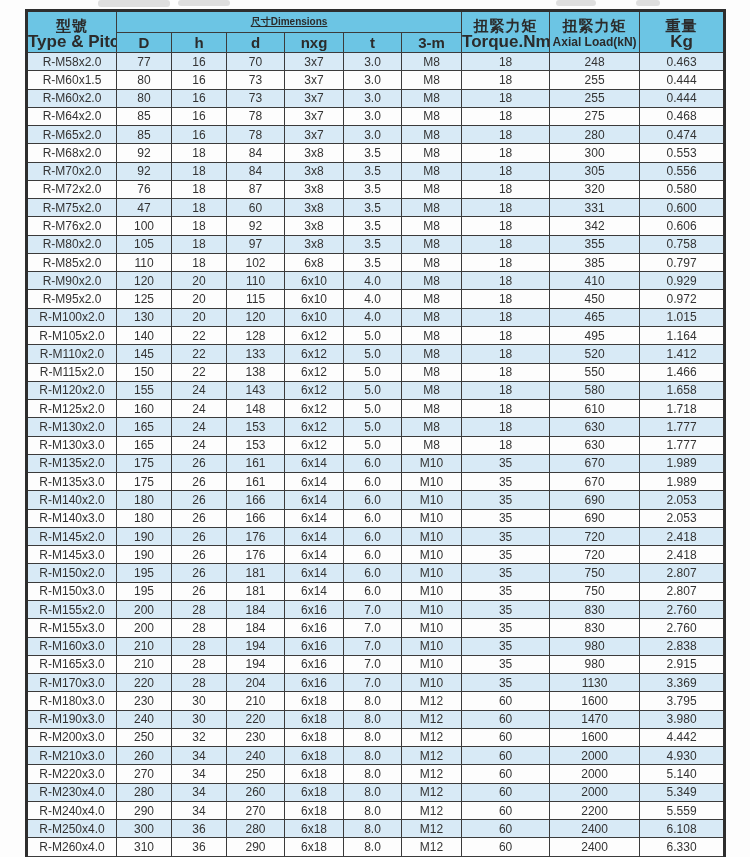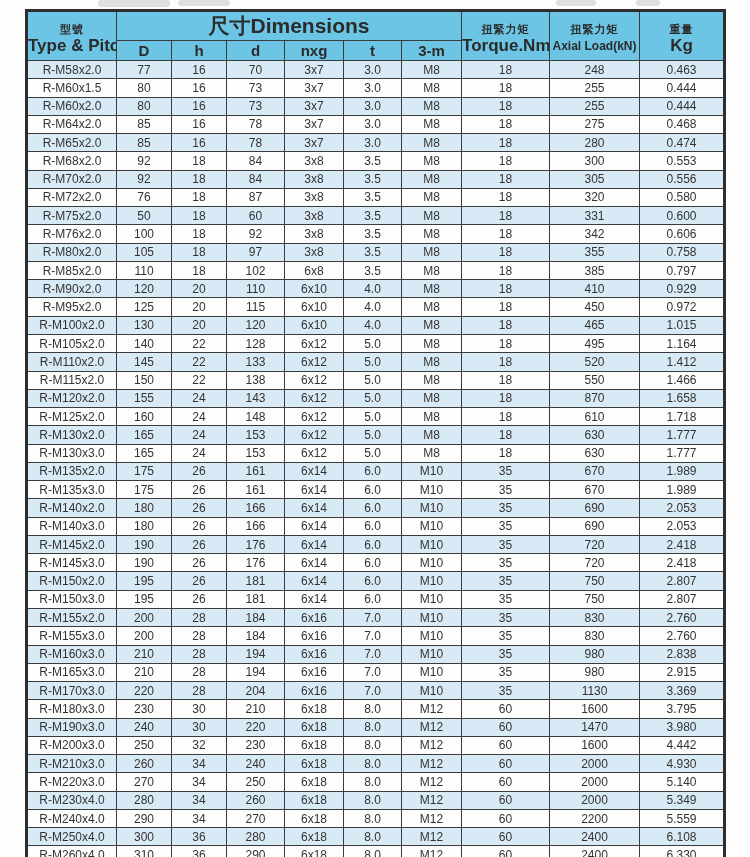--- a/index.html
+++ b/index.html
@@ -42,24 +42,24 @@
     text-align: center;
     vertical-align: middle;
     overflow: hidden;
     white-space: nowrap;
   }
   .spec thead th {
     background: var(--header-bg, #6cc5e4);
     color: #2b2b2b;
     font-weight: bold;
   }
-  .zh { font-size: 11px; line-height: 19px; letter-spacing: 1px; }
+  .zh { font-size: 15px; line-height: 19px; letter-spacing: 1px; }
   .en { font-size: 17px; line-height: 14px; font-weight: bold; }
   .en-small { font-size: 12px; line-height: 14px; font-weight: bold; }
-  .th-dims { font-size: 21px; height: 20px; }
+  .th-dims { font-size: 10px; height: 20px; text-decoration: underline; }
   .th-sub  { font-size: 15px; height: 19px; }
   .spec tbody td {
     font-size: 12px;
     height: 17.28px;
     color: #333333;
   }
   .spec tbody tr:nth-child(odd)  { background: var(--row-alt, #d8eaf6); }
   .spec tbody tr:nth-child(even) { background: var(--row-plain, #fdfdfd); }
 </style>
 </head>
@@ -205,21 +205,21 @@
           <td>87</td>
           <td>3x8</td>
           <td>3.5</td>
           <td>M8</td>
           <td>18</td>
           <td>320</td>
           <td>0.580</td>
         </tr>
         <tr>
           <td>R-M75x2.0</td>
-          <td>50</td>
+          <td>47</td>
           <td>18</td>
           <td>60</td>
           <td>3x8</td>
           <td>3.5</td>
           <td>M8</td>
           <td>18</td>
           <td>331</td>
           <td>0.600</td>
         </tr>
         <tr>
@@ -332,21 +332,21 @@
         </tr>
         <tr>
           <td>R-M120x2.0</td>
           <td>155</td>
           <td>24</td>
           <td>143</td>
           <td>6x12</td>
           <td>5.0</td>
           <td>M8</td>
           <td>18</td>
-          <td>870</td>
+          <td>580</td>
           <td>1.658</td>
         </tr>
         <tr>
           <td>R-M125x2.0</td>
           <td>160</td>
           <td>24</td>
           <td>148</td>
           <td>6x12</td>
           <td>5.0</td>
           <td>M8</td>

